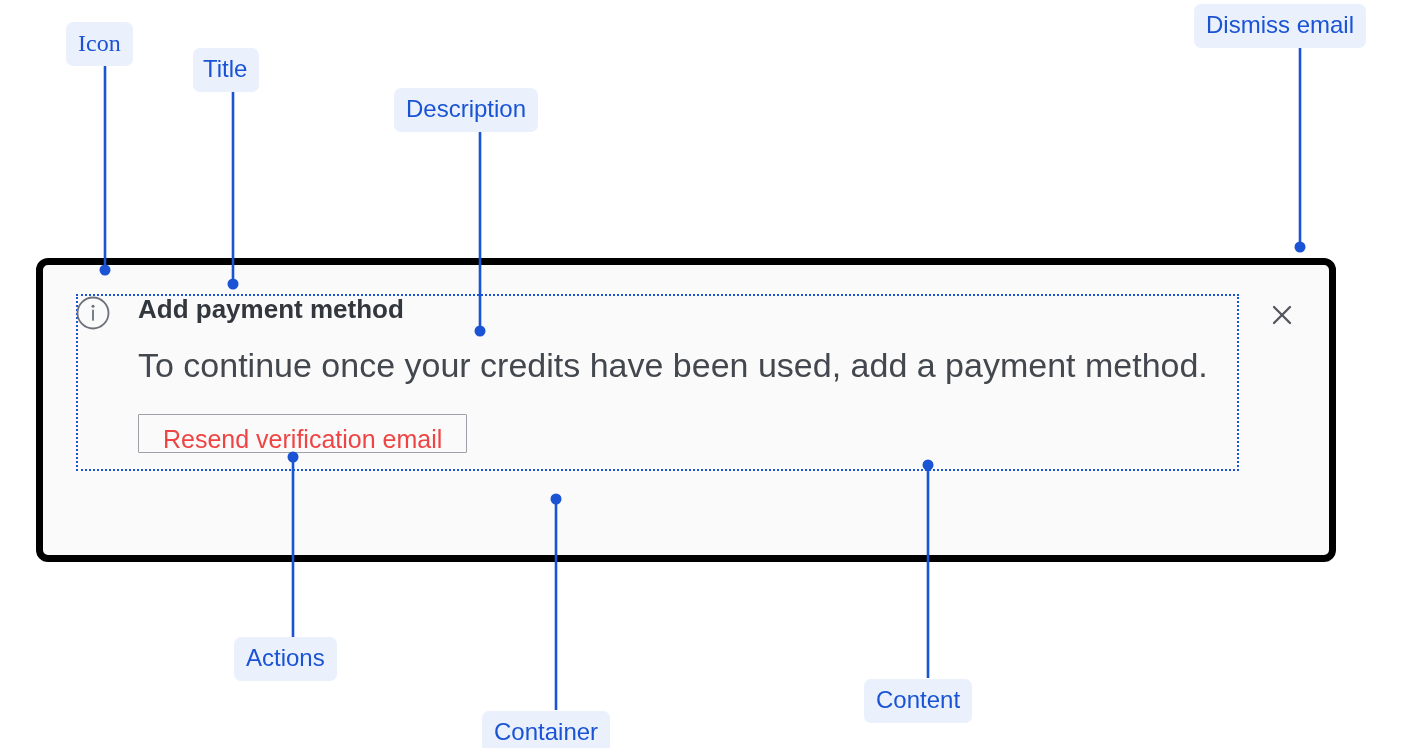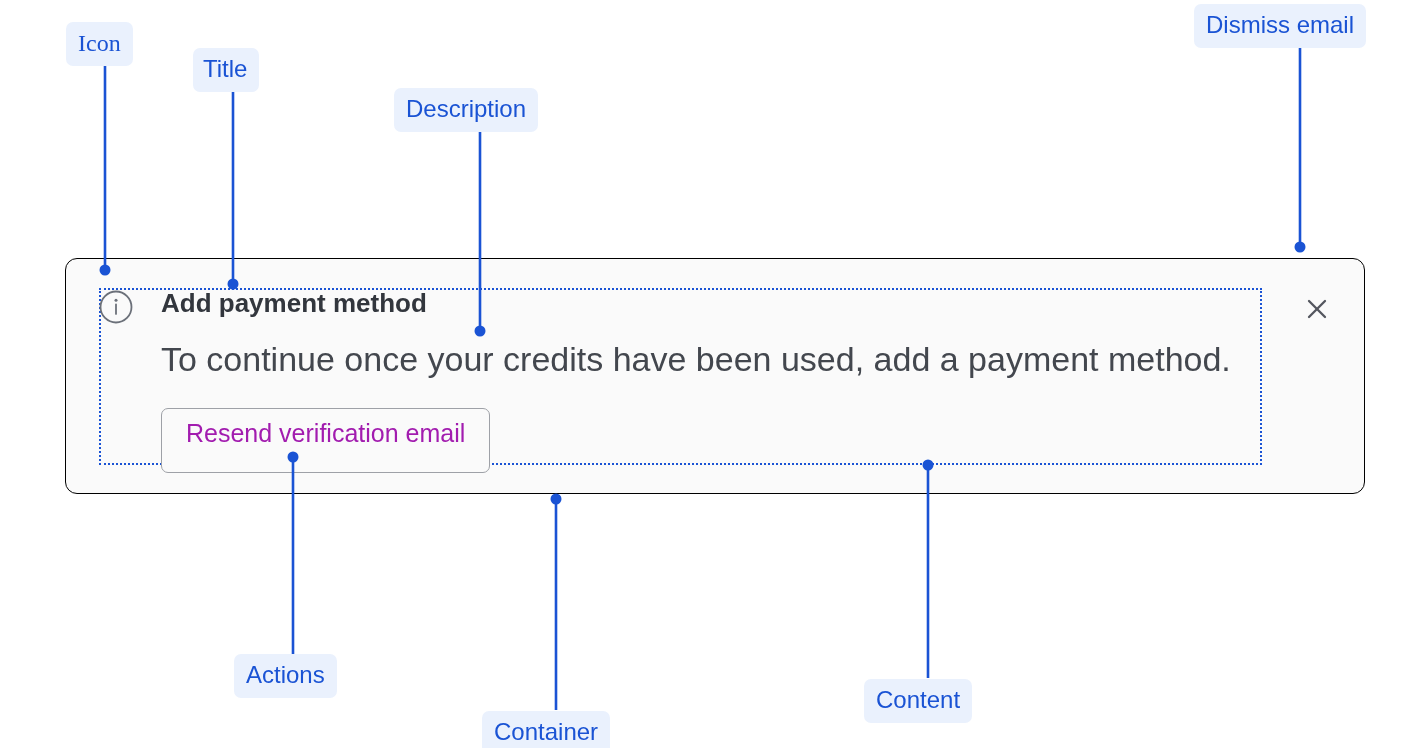--- a/index.html
+++ b/index.html
@@ -45,34 +45,34 @@
     padding: 9px 12px 11px 12px;
     border-radius: 7px;
     white-space: nowrap;
   }
 
   
   .badge-icon        { left: 66px;   top: 22px; font-family: Liberation Serif, serif; }
   .badge-title       { left: 193px;  top: 48px; padding-left: 10px; }
   .badge-description { left: 394px;  top: 88px; }
   .badge-dismiss     { left: 1194px; top: 4px; }
-  .badge-actions     { left: 234px;  top: 654px; }
+  .badge-actions     { left: 234px;  top: 637px; }
   .badge-container   { left: 482px;  top: 711px; }
   .badge-content     { left: 864px;  top: 679px; }
 
   
   .alert-card {
     position: absolute;
-    left: 65px;
+    left: 36px;
     top: 258px;
     width: 1300px;
-    height: 236px;
+    height: 304px;
     box-sizing: border-box;
     background: #fafafa;
-    border: 1px solid #000000;
+    border: 7px solid #000000;
     border-radius: 12px;
     z-index: 10;
   }
 
   
   .content-region {
     position: absolute;
     left: 33px;
     top: 29px;
     width: 1163px;
@@ -128,26 +128,26 @@
 
   .alert-actions {
     margin-top: 28px;
   }
 
   .action-button {
     display: inline-block;
     box-sizing: border-box;
     background: #fafafa;
     border: 1px solid #9ea1a7;
-    border-radius: 7px;
-    padding: 12px 24px 26px 24px;
+    border-radius: 1px;
+    padding: 12px 24px 0 24px;
     font-family: "Liberation Sans", sans-serif;
     font-size: 25px;
     line-height: 1;
-    color: #a21caf;
+    color: #ef4444;
     cursor: pointer;
   }
 
   .dismiss-button {
     position: absolute;
     right: 30px;
     top: 34px;
     width: 34px;
     height: 34px;
     background: transparent;

